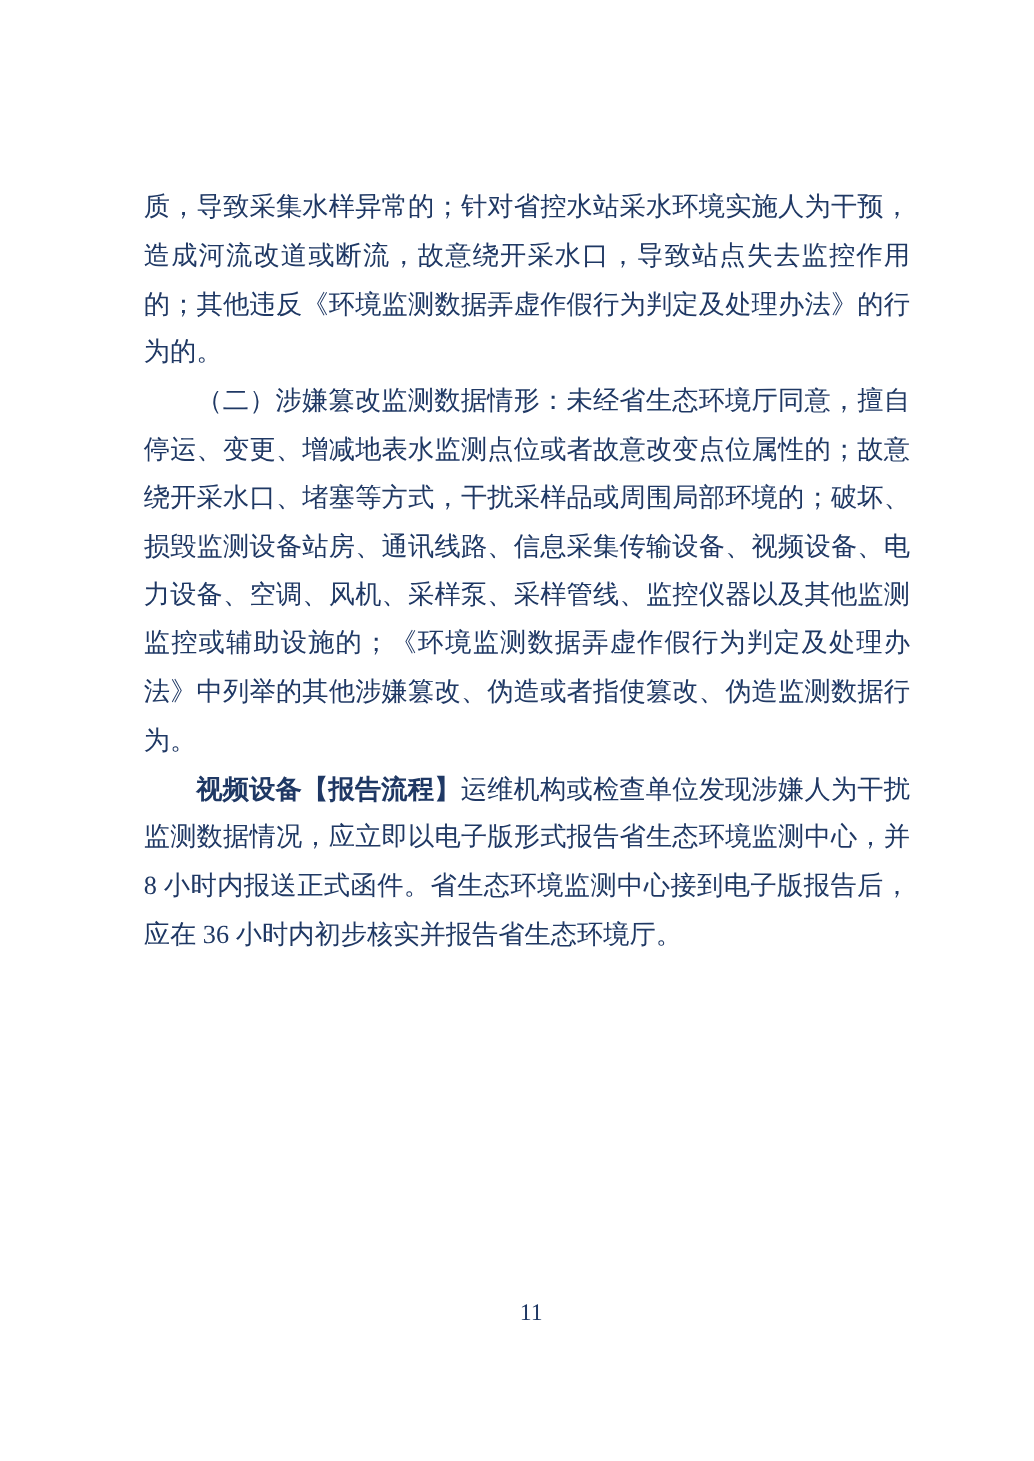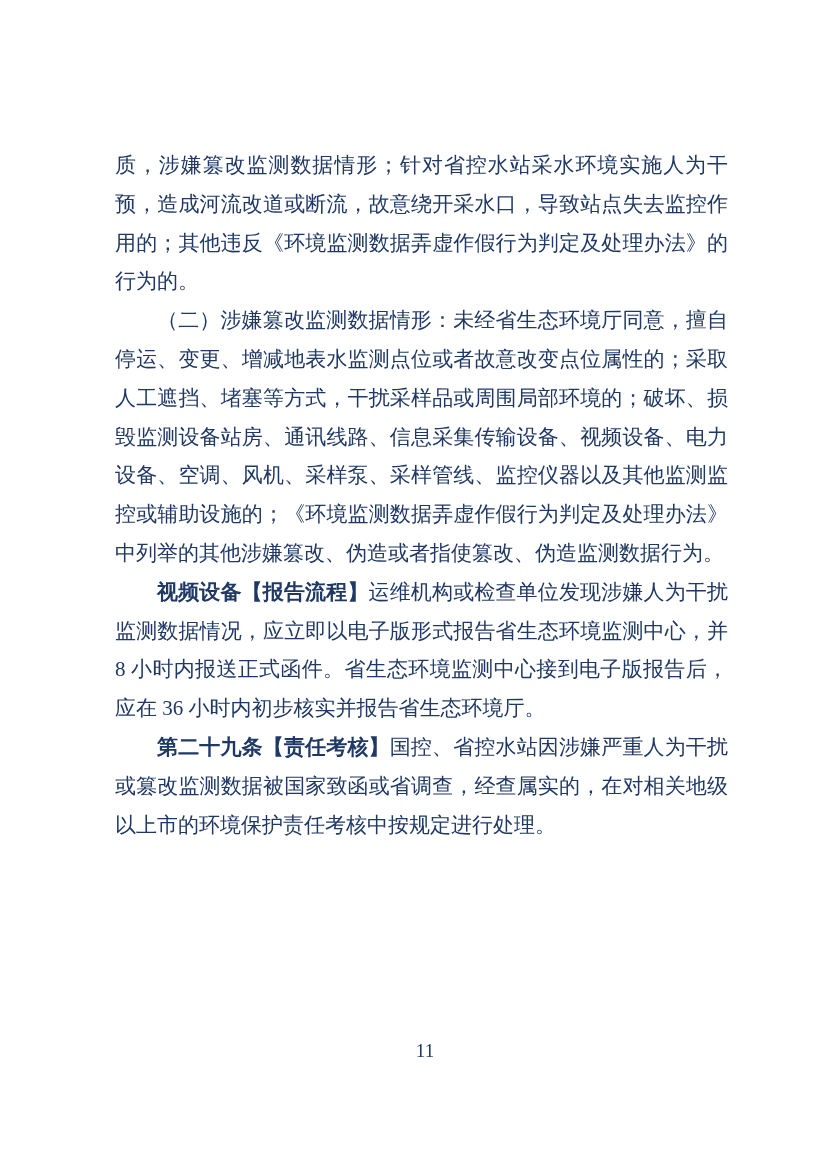--- a/index.html
+++ b/index.html
@@ -51,27 +51,26 @@
     margin-left: 23px;
   }
 </style>
 </head>
 <body>
 
 <div class="page">
 
   <main class="content">
 
-    <p class="para"><span>质，涉嫌篡改监测数据情形；针对省控水站采水环境实施人为干预，造成河流改道或断流，故意绕开采水口，导致站点失去监控作用的；其他违反《环境监测数据弄虚作假行为判定及处理办法》的行为的。</span></p>
+    <p class="para"><span>质，导致采集水样异常的；针对省控水站采水环境实施人为干预，造成河流改道或断流，故意绕开采水口，导致站点失去监控作用的；其他违反《环境监测数据弄虚作假行为判定及处理办法》的行为的。</span></p>
 
-    <p class="para indent"><span>（二）涉嫌篡改监测数据情形：未经省生态环境厅同意，擅自停运、变更、增减地表水监测点位或者故意改变点位属性的；采取人工遮挡、堵塞等方式，干扰采样品或周围局部环境的；破坏、损毁监测设备站房、通讯线路、信息采集传输设备、视频设备、电力设备、空调、风机、采样泵、采样管线、监控仪器以及其他监测监控或辅助设施的；《环境监测数据弄虚作假行为判定及处理办法》中列举的其他涉嫌篡改、伪造或者指使篡改、伪造监测数据行为。</span></p>
+    <p class="para indent"><span>（二）涉嫌篡改监测数据情形：未经省生态环境厅同意，擅自停运、变更、增减地表水监测点位或者故意改变点位属性的；故意绕开采水口、堵塞等方式，干扰采样品或周围局部环境的；破坏、损毁监测设备站房、通讯线路、信息采集传输设备、视频设备、电力设备、空调、风机、采样泵、采样管线、监控仪器以及其他监测监控或辅助设施的；《环境监测数据弄虚作假行为判定及处理办法》中列举的其他涉嫌篡改、伪造或者指使篡改、伪造监测数据行为。</span></p>
 
     <p class="para indent"><b class="term">视频设备【报告流程】</b><span>运维机构或检查单位发现涉嫌人为干扰监测数据情况，应立即以电子版形式报告省生态环境监测中心，并 8 小时内报送正式函件。省生态环境监测中心接到电子版报告后，应在 36 小时内初步核实并报告省生态环境厅。</span></p>
 
 
-    <p class="para indent"><b class="term">第二十九条【责任考核】</b><span>国控、省控水站因涉嫌严重人为干扰或篡改监测数据被国家致函或省调查，经查属实的，在对相关地级以上市的环境保护责任考核中按规定进行处理。</span></p>
 
 
   </main>
 
   <div class="page-number">11</div>
 
 </div>
 
 </body></html>

